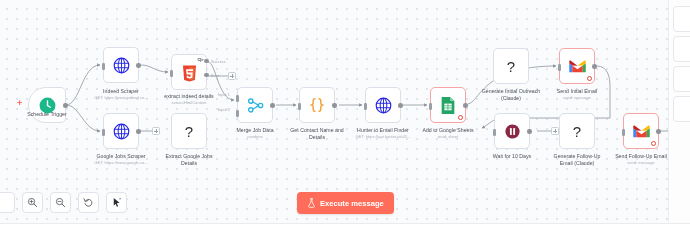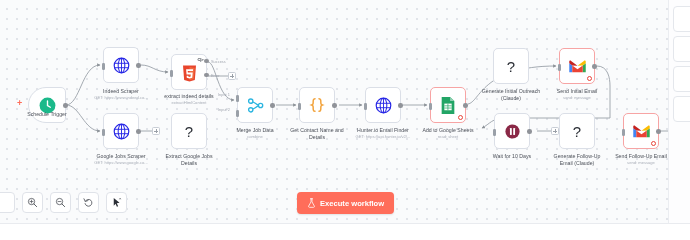--- a/index.html
+++ b/index.html
@@ -414,18 +414,18 @@
     <svg width="11" height="11" viewBox="0 0 16 16">
       <path d="M4 1.6 L12.4 8.2 L8.4 9.0 L10.4 13.4 L8.6 14.3 L6.6 9.9 L4 12.6 z" fill="#2b2f36"></path>
       <path d="M12.6 2.0 L13.9 3.3 M13.9 2.0 L12.6 3.3" stroke="#2b2f36" stroke-width="1"></path>
     </svg>
   </div>
 
   <div id="exec">
     <svg width="9" height="10" viewBox="0 0 14 16">
       <path d="M5.4 1.2 H8.6 M6.2 1.2 V6.2 L2.4 13.0 C1.9 14.0 2.6 14.9 3.7 14.9 H10.3 C11.4 14.9 12.1 14.0 11.6 13.0 L7.8 6.2 V1.2" fill="none" stroke="#ffffff" stroke-width="1.25" stroke-linecap="round" stroke-linejoin="round"></path>
     </svg>
-    <span>Execute workflow</span>
+    <span>Execute message</span>
   </div>
 
   <div id="bottombar"></div>
 
 </div>
 
 </body></html>

